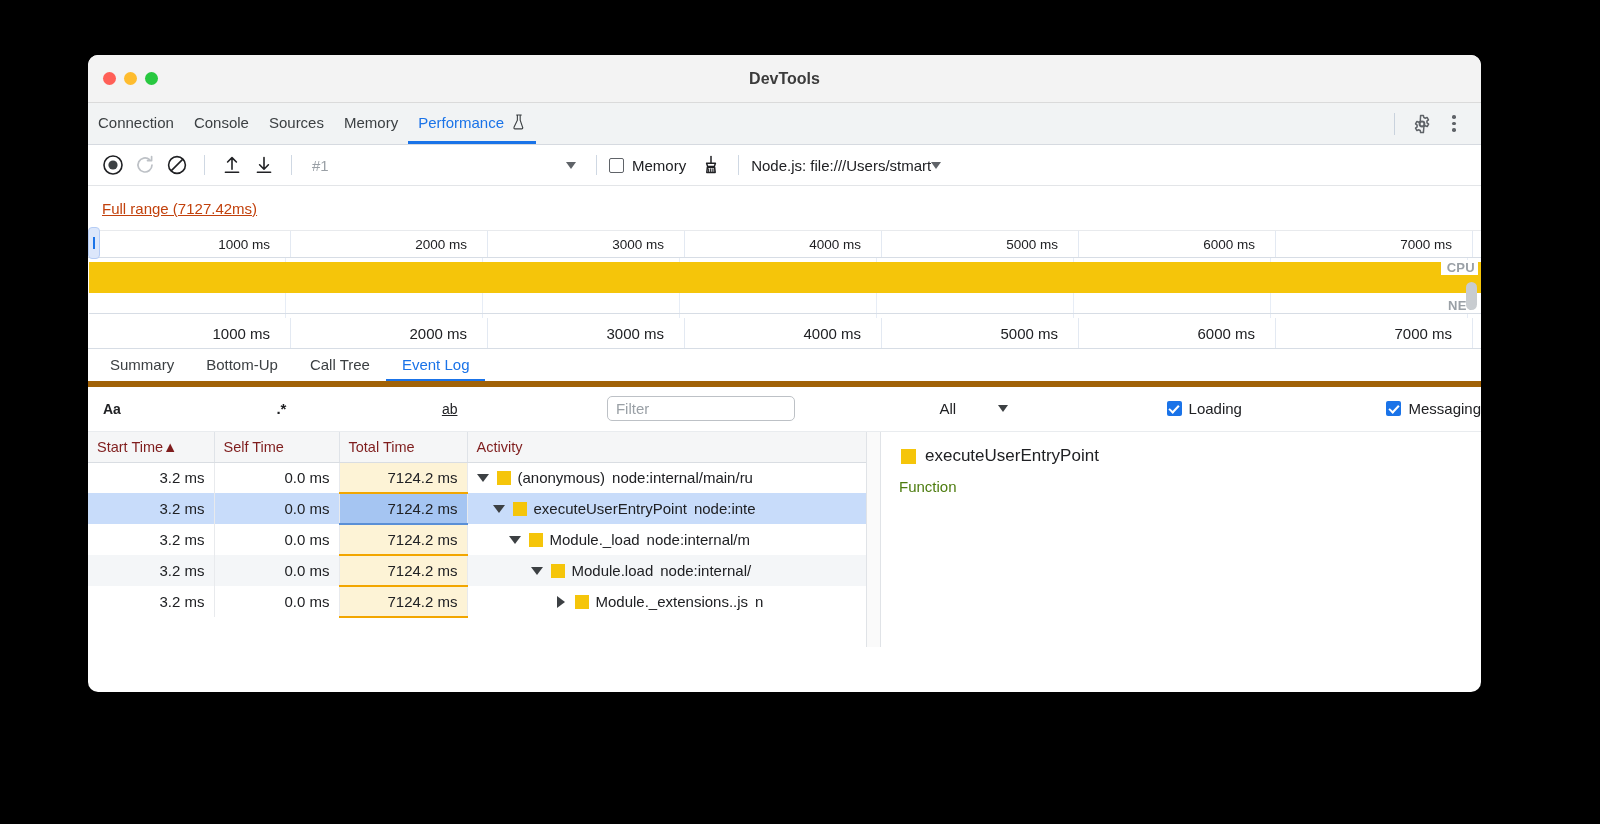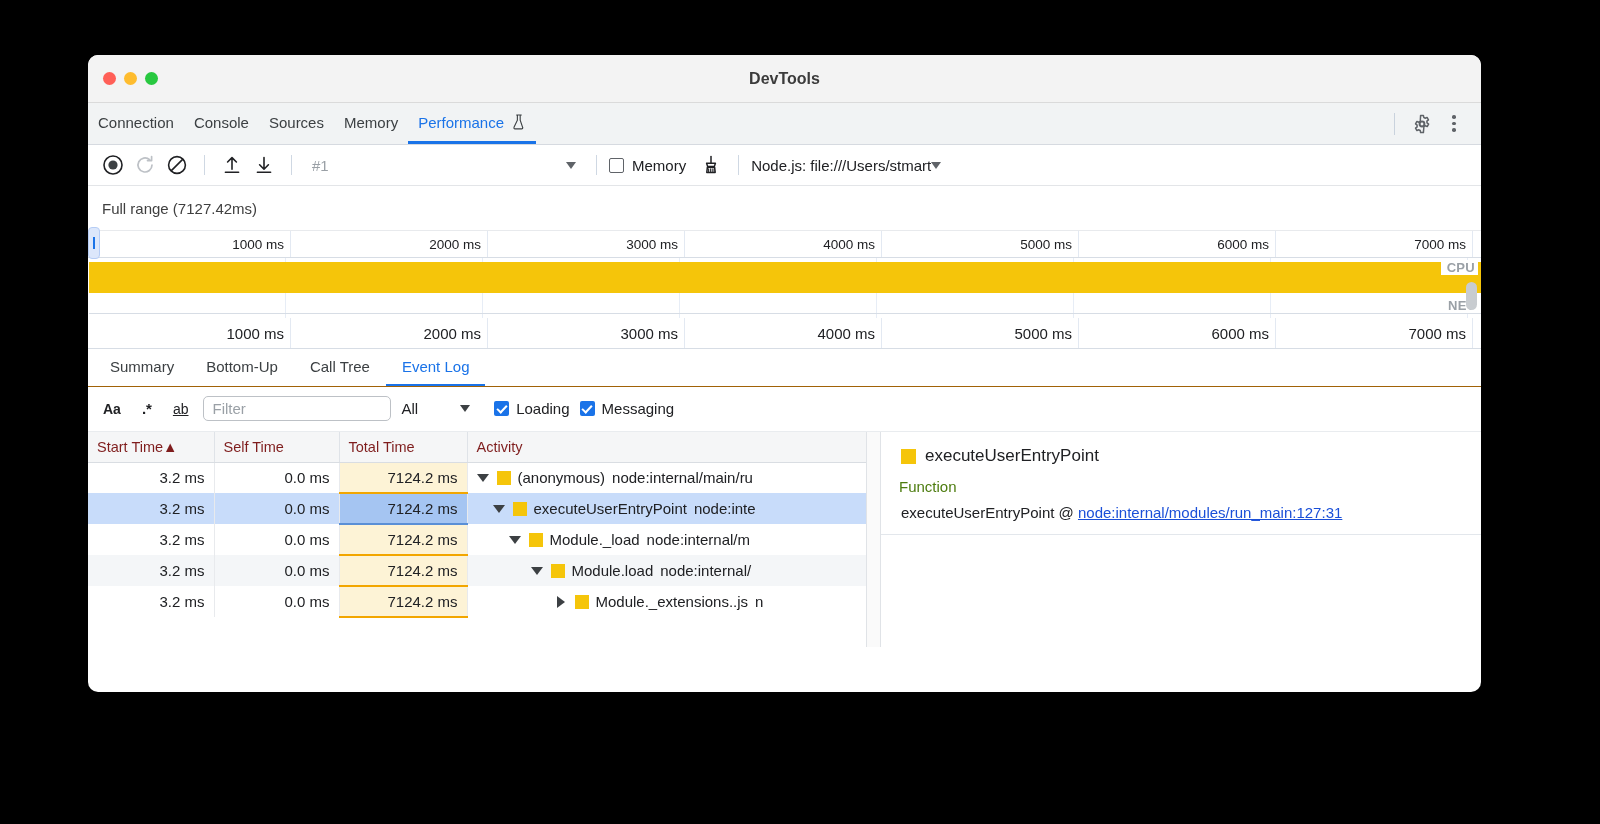--- a/index.html
+++ b/index.html
@@ -103,38 +103,39 @@
     border-radius: 2px;
   }
   .nodesel {
     display: flex; align-items: center; gap: 0;
     font-size: 15px; color: #202124;
   }
 
   
   .overview { background: #fff; position: relative; }
   .fullrange {
-    font-size: 15px; color: #404040;
+    font-size: 15px; color: #c2410c;
     padding: 14px 0 13px 14px;
+    text-decoration: underline;
   }
   .ruler {
     position: relative;
     height: 28px;
     border-top: 1px solid #e8eaed;
     border-bottom: 1px solid #d7dde5;
   }
   .ruler .tick {
     position: absolute; top: 0; bottom: 0;
     border-right: 1px solid #e3e9f2;
     font-size: 13.5px; color: #202124;
     text-align: right; padding-right: 5px;
     line-height: 28px;
     width: 0;
   }
-  .tick span { position: absolute; right: 6px; white-space: nowrap; text-align: right; }
+  .tick span { position: absolute; right: 20px; white-space: nowrap; text-align: right; }
 
   .handle-left {
     position: absolute; left: 0px; top: -4px;
     width: 12px; height: 32px;
     background: #dce7fb;
     border: 1px solid #b6cdf5;
     border-radius: 4px;
     z-index: 5;
     display: flex; align-items: center; justify-content: center;
   }
@@ -171,39 +172,39 @@
     position: absolute; right: 4px; top: 96px;
     width: 11px; height: 28px;
     border-radius: 6px;
     background: #c8ccd0;
   }
 
   
   .subtabs {
     height: 38px;
     background: #fff;
-    border-bottom: 1px solid #a16207;
+    border-bottom: 6px solid #a16207;
     display: flex; align-items: stretch;
     padding-left: 6px;
   }
   .subtab {
     display: flex; align-items: center;
     padding: 0 16px;
     font-size: 15px; color: #3c4043;
     border-bottom: 2.5px solid transparent;
   }
   .subtab.active { color: #1a73e8; border-bottom-color: #1a73e8; }
 
   
   .filterbar {
     padding: 9px 0 4px 10px;
     background: #fff;
     border-bottom: 1px solid #e9ecef;
   }
-  .frow { display: flex; align-items: center; gap: 10px; margin-bottom: 6px; }
+  .frow { display: flex; align-items: center; gap: 10px; margin-bottom: 6px; justify-content: space-between; }
   .frow.second { gap: 18px; padding-left: 2px; padding-bottom: 4px; }
   .fbtn {
     font-size: 14px; font-weight: bold; color: #202124;
     padding: 2px 5px; border-radius: 3px;
     min-width: 22px; text-align: center;
   }
   .fbtn.regex { font-size: 15px; }
   .fbtn.word { text-decoration: underline; font-weight: normal; font-size: 14px; }
   .filter-input {
     width: 188px; height: 25px;
@@ -609,19 +610,16 @@
     </div>
 
     <div class="vscroll-col"></div>
 
     <div class="right-pane">
       <div class="right-head">
         <span class="swatch"></span>
         <span class="right-title">executeUserEntryPoint</span>
       </div>
       <div class="right-sub">Function</div>
-      <div class="right-row">
-        <span>executeUserEntryPoint @ </span><a href="#">node:internal/modules/run_main:127:31</a>
-      </div>
     </div>
   </div>
 
 </div>
 
 </body></html>

